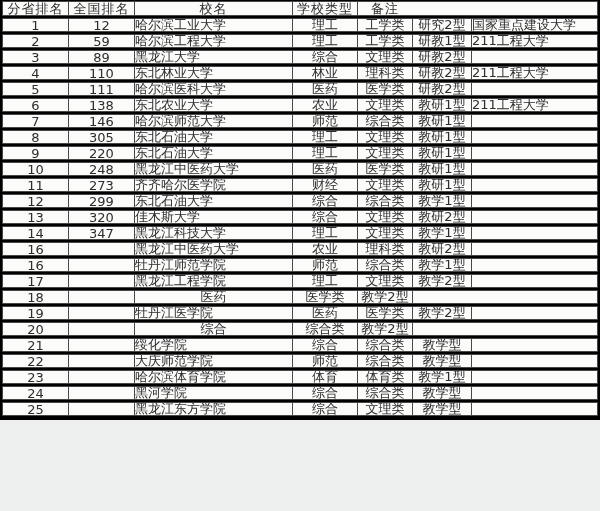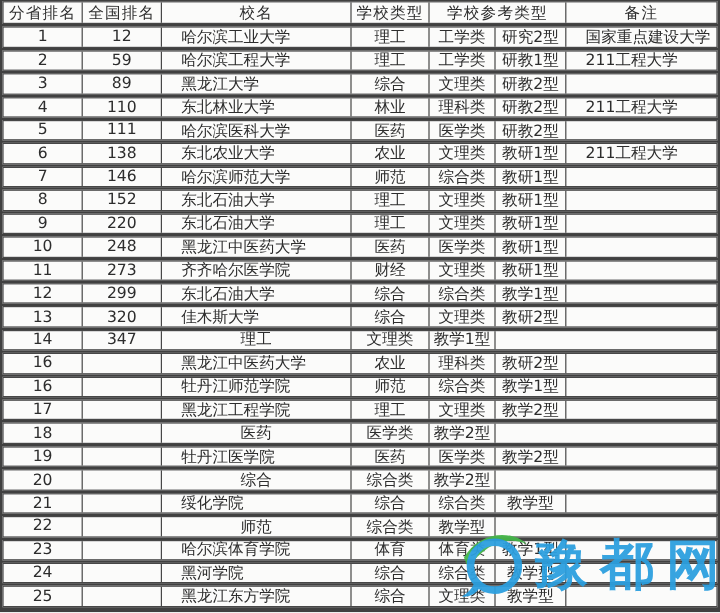--- a/index.html
+++ b/index.html
@@ -4,22 +4,22 @@
 <style>
   * { box-sizing: border-box; margin: 0; padding: 0; }
   html, body { width: 600px; height: 511px; }
   body {
     font-family: "DejaVu Sans", "Liberation Sans", sans-serif;
     background: #eef0ef;
   }
   .screen {
     position: relative;
     width: 600px;
-    height: 510px;
-    background: #404040;
+    height: 420px;
+    background: #000000;
     overflow: hidden;
   }
   .table {
     position: absolute;
     left: 2px; top: 1px; right: 2px; bottom: 4px;
     display: flex;
     flex-direction: column;
     gap: 2px;
   }
   .row {
@@ -36,21 +36,21 @@
     align-items: center;
     justify-content: center;
     font-size: 13px;
     color: #2d2d2d;
     border-left: 1.5px solid #474747;
     overflow: hidden;
     white-space: nowrap;
     min-width: 0;
   }
   .cell.c0 { border-left: none; }
-  .cell.c2, .cell.c6 { justify-content: flex-start; padding-left: 16px; }
+  .cell.c2, .cell.c6 { justify-content: flex-start; padding-left: 0; }
   .row.header .cell { justify-content: center; padding-left: 0; letter-spacing: 1px; }
   .row.header .span2 { grid-column: 5 / 7; }
   .watermark {
     position: absolute;
     left: 383px;
     top: 441px;
     display: flex;
     align-items: center;
     gap: 4px;
     opacity: 0.94;
@@ -69,21 +69,20 @@
 <body>
 
 <div class="screen">
 
   <div class="table" id="ranking-table">
     <div class="row header">
       <div class="cell c0">分省排名</div>
       <div class="cell c1">全国排名</div>
       <div class="cell c2">校名</div>
       <div class="cell c3">学校类型</div>
-      <div class="cell span2">学校参考类型</div>
       <div class="cell c6">备注</div>
     </div>
 
   <div class="row">
         <div class="cell c0">1</div>
         <div class="cell c1">12</div>
         <div class="cell c2">哈尔滨工业大学</div>
         <div class="cell c3">理工</div>
         <div class="cell c4">工学类</div>
         <div class="cell c5">研究2型</div>
@@ -138,21 +137,21 @@
         <div class="cell c0">7</div>
         <div class="cell c1">146</div>
         <div class="cell c2">哈尔滨师范大学</div>
         <div class="cell c3">师范</div>
         <div class="cell c4">综合类</div>
         <div class="cell c5">教研1型</div>
         <div class="cell c6"></div>
       </div>
       <div class="row">
         <div class="cell c0">8</div>
-        <div class="cell c1">152</div>
+        <div class="cell c1">305</div>
         <div class="cell c2">东北石油大学</div>
         <div class="cell c3">理工</div>
         <div class="cell c4">文理类</div>
         <div class="cell c5">教研1型</div>
         <div class="cell c6"></div>
       </div>
       <div class="row">
         <div class="cell c0">9</div>
         <div class="cell c1">220</div>
         <div class="cell c2">东北石油大学</div>
@@ -193,20 +192,21 @@
         <div class="cell c1">320</div>
         <div class="cell c2">佳木斯大学</div>
         <div class="cell c3">综合</div>
         <div class="cell c4">文理类</div>
         <div class="cell c5">教研2型</div>
         <div class="cell c6"></div>
       </div>
       <div class="row">
         <div class="cell c0">14</div>
         <div class="cell c1">347</div>
+        <div class="cell c2">黑龙江科技大学</div>
         <div class="cell c3">理工</div>
         <div class="cell c4">文理类</div>
         <div class="cell c5">教学1型</div>
         <div class="cell c6"></div>
       </div>
       <div class="row">
         <div class="cell c0">16</div>
         <div class="cell c1"></div>
         <div class="cell c2">黑龙江中医药大学</div>
         <div class="cell c3">农业</div>
@@ -262,20 +262,21 @@
         <div class="cell c1"></div>
         <div class="cell c2">绥化学院</div>
         <div class="cell c3">综合</div>
         <div class="cell c4">综合类</div>
         <div class="cell c5">教学型</div>
         <div class="cell c6"></div>
       </div>
       <div class="row">
         <div class="cell c0">22</div>
         <div class="cell c1"></div>
+        <div class="cell c2">大庆师范学院</div>
         <div class="cell c3">师范</div>
         <div class="cell c4">综合类</div>
         <div class="cell c5">教学型</div>
         <div class="cell c6"></div>
       </div>
       <div class="row">
         <div class="cell c0">23</div>
         <div class="cell c1"></div>
         <div class="cell c2">哈尔滨体育学院</div>
         <div class="cell c3">体育</div>

